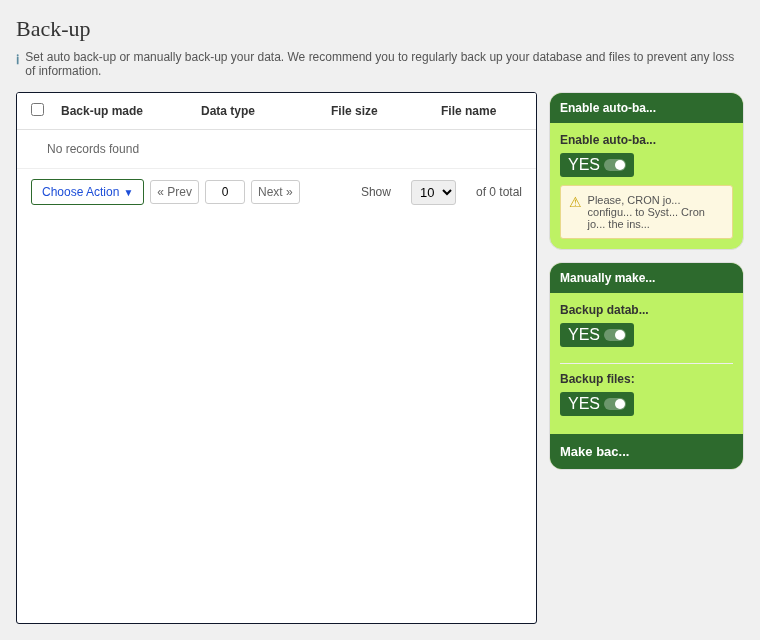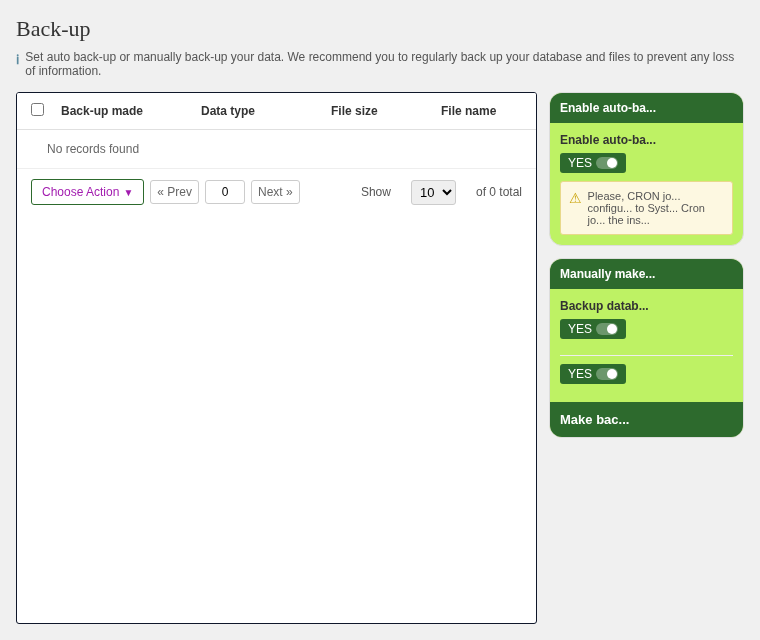--- a/index.html
+++ b/index.html
@@ -87,21 +87,21 @@
     }
     .table-footer {
       display: flex;
       align-items: center;
       padding: 10px 14px;
       gap: 6px;
     }
     .btn-action {
       background: #fff;
       border: 1px solid #2d6a2d;
-      color: #a21caf;
+      color: #1d4ed8;
       padding: 5px 10px;
       border-radius: 3px;
       cursor: pointer;
       font-size: 12px;
       display: flex;
       align-items: center;
       gap: 4px;
     }
     .btn-nav {
       background: #fff;
@@ -167,21 +167,21 @@
       margin-bottom: 6px;
     }
     .toggle-btn {
       display: inline-flex;
       align-items: center;
       background: #2d6a2d;
       color: #fff;
       border: none;
       border-radius: 3px;
       padding: 3px 8px;
-      font-size: 12px;
+      font-size: 16px;
       cursor: pointer;
       gap: 4px;
       margin-bottom: 8px;
     }
     .toggle-indicator {
       width: 22px;
       height: 12px;
       background: rgba(255,255,255,0.3);
       border-radius: 6px;
       position: relative;
@@ -297,20 +297,21 @@
 
       <div class="sidebar-card">
         <div class="sidebar-card-header">Manually make...</div>
         <div class="sidebar-card-body">
           <div class="sidebar-label">Backup datab...</div>
           <button class="toggle-btn">
             <span>YES</span>
             <span class="toggle-indicator"></span>
           </button>
           <div class="divider"></div>
+          <div class="sidebar-label">Backup files:</div>
           <button class="toggle-btn">
             <span>YES</span>
             <span class="toggle-indicator"></span>
           </button>
         </div>
         <button class="make-backup-btn">Make bac...</button>
       </div>
     </div>
   </div>
 </div>

